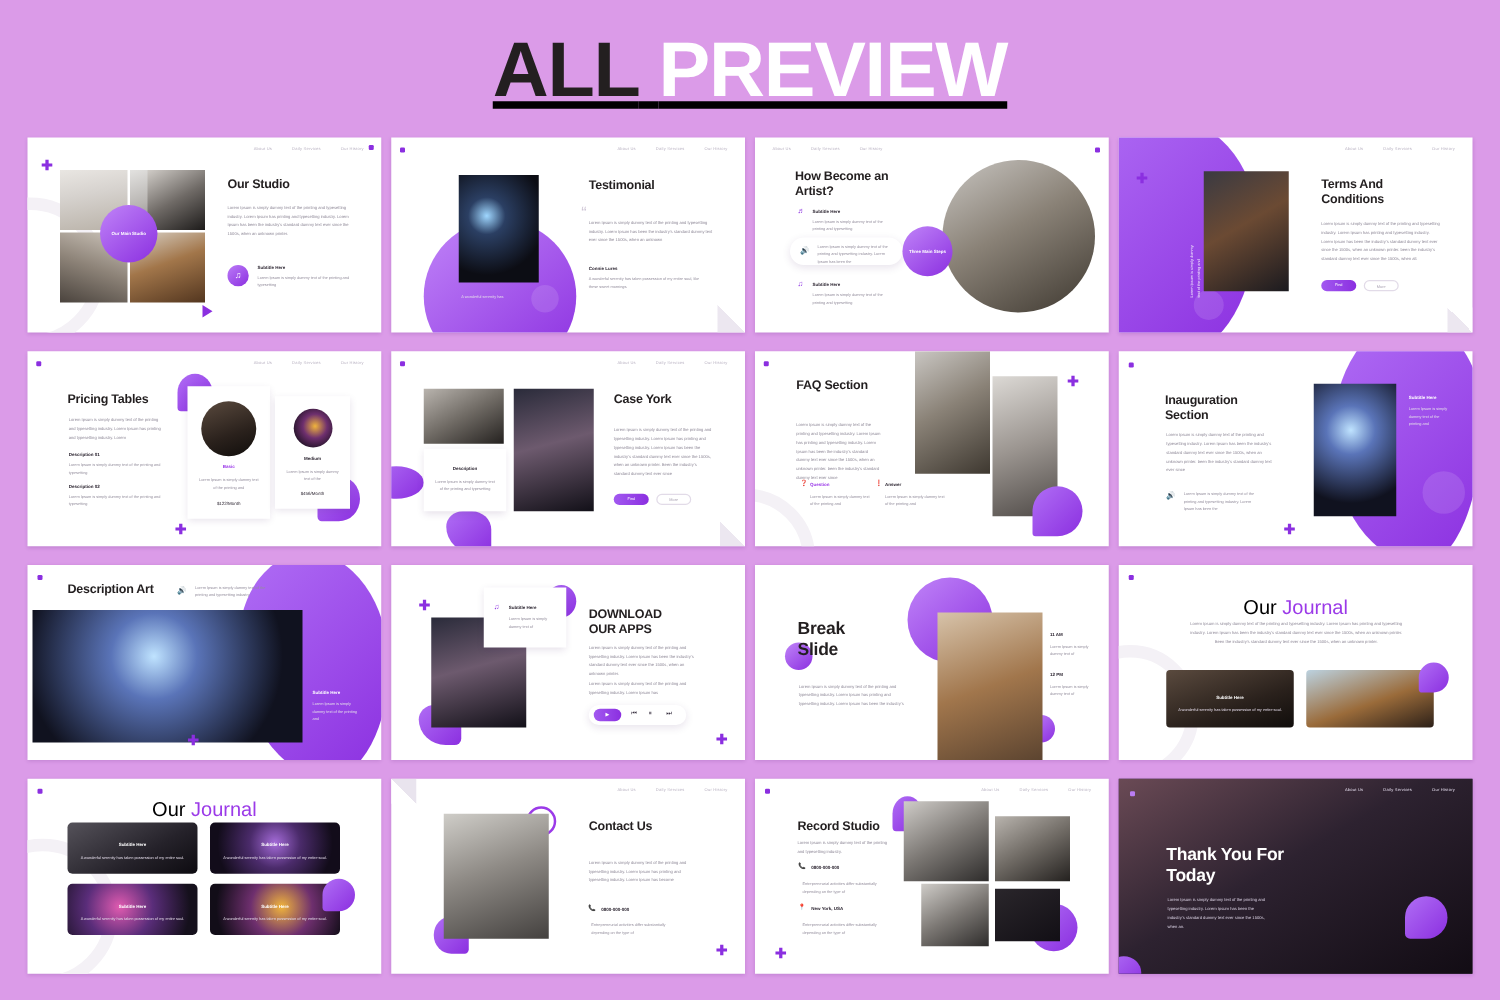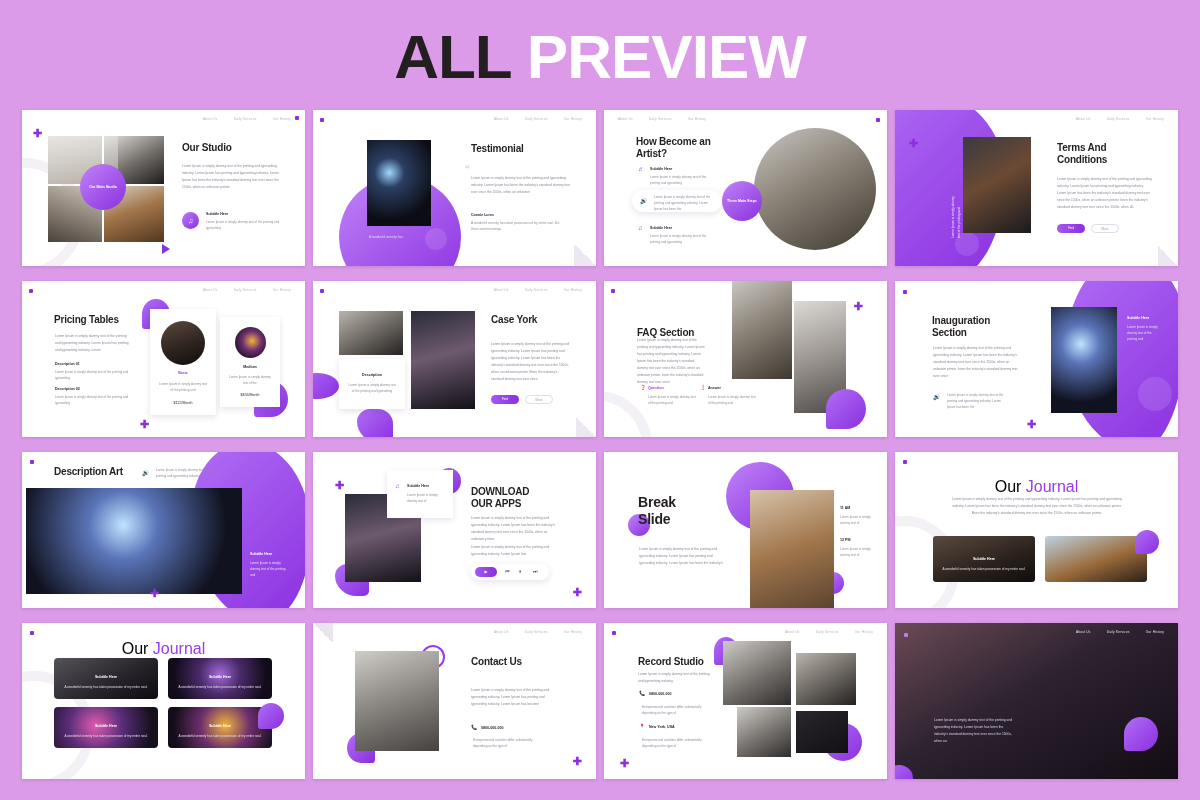--- a/index.html
+++ b/index.html
@@ -2,21 +2,21 @@
 <html><head>
 <meta charset="utf-8">
 <style>
   * { box-sizing: border-box; margin: 0; padding: 0; }
   html, body {
     width: 1200px; height: 800px;
     background: #db9be8;
     font-family: "Liberation Sans", sans-serif;
     overflow: hidden;
   }
-  .page { position: relative; width: 1200px; height: 732px; }
+  .page { position: relative; width: 1200px; height: 732px; text-decoration: underline; }
 
   
   .page-title {
     text-align: center;
     padding-top: 26px;
     font-size: 62px;
     font-weight: 700;
     letter-spacing: -1px;
     line-height: 1;
   }
@@ -267,21 +267,21 @@
       <div style="position:absolute;right:0;bottom:0;width:20px;height:20px;background:linear-gradient(225deg,#fff 50%,#ece7f0 50%);"></div>
     </div>
 
     <div class="slide">
       <div class="dot-mark" style="left:7px;top:8px;"></div>
       <div class="plus-mark" style="right:24px;top:20px;">✚</div>
       <div class="img ph-street" style="left:128px;top:0px;width:60px;height:98px;"></div>
       <div class="img ph-port" style="left:190px;top:20px;width:52px;height:112px;"></div>
       <div class="blob" style="left:222px;top:108px;width:40px;height:40px;border-radius:50% 50% 50% 6%;"></div>
 
-      <h3 class="sl-title" style="position:absolute;left:33px;top:46px;">FAQ Section</h3>
+      <h3 class="sl-title" style="position:absolute;left:33px;top:22px;">FAQ Section</h3>
       <p class="body" style="position:absolute;left:33px;top:56px;width:68px;">Lorem Ipsum is simply dummy text of the printing and typesetting industry. Lorem Ipsum has printing and typesetting industry. Lorem Ipsum has been the industry's standard dummy text ever since the 1500s, when an unknown printer. been the industry's standard dummy text ever since</p>
 
       <div class="icon-sm" style="position:absolute;left:36px;top:104px;font-size:5px;">❓</div>
       <div class="lbl accent" style="position:absolute;left:44px;top:105px;">Question</div>
       <p class="tiny" style="position:absolute;left:44px;top:113px;width:50px;">Lorem Ipsum is simply dummy text of the printing and</p>
 
       <div class="icon-sm" style="position:absolute;left:96px;top:104px;font-size:5px;">❗</div>
       <div class="lbl" style="position:absolute;left:104px;top:105px;">Answer</div>
       <p class="tiny" style="position:absolute;left:104px;top:113px;width:50px;">Lorem Ipsum is simply dummy text of the printing and</p>
       <div class="grey-arc" style="left:-62px;top:110px;width:110px;height:110px;"></div>
@@ -441,19 +441,20 @@
     </div>
 
     <div class="slide dark">
       <div class="img ph-drums" style="left:0;top:0;right:0;bottom:0;width:100%;height:100%;"></div>
       <div class="nav right on-dark">
         <span>About Us</span>
         <span>Daily Services</span>
         <span>Our History</span>
       </div>
       <div class="dot-mark" style="left:9px;top:10px;background:#b97df2;"></div>
+      <h3 class="sl-title white" style="position:absolute;left:38px;top:52px;width:130px;font-size:14px;">Thank You For Today</h3>
       <p class="body white" style="position:absolute;left:39px;top:94px;width:82px;">Lorem Ipsum is simply dummy text of the printing and typesetting industry. Lorem Ipsum has been the industry's standard dummy text ever since the 1500s, when an.</p>
       <div class="blob" style="right:20px;bottom:28px;width:34px;height:34px;border-radius:50% 50% 50% 12%;"></div>
       <div class="blob" style="left:-10px;bottom:-12px;width:28px;height:26px;border-radius:50%;"></div>
     </div>
 
   </div>
 </div>
 
 </body></html>

